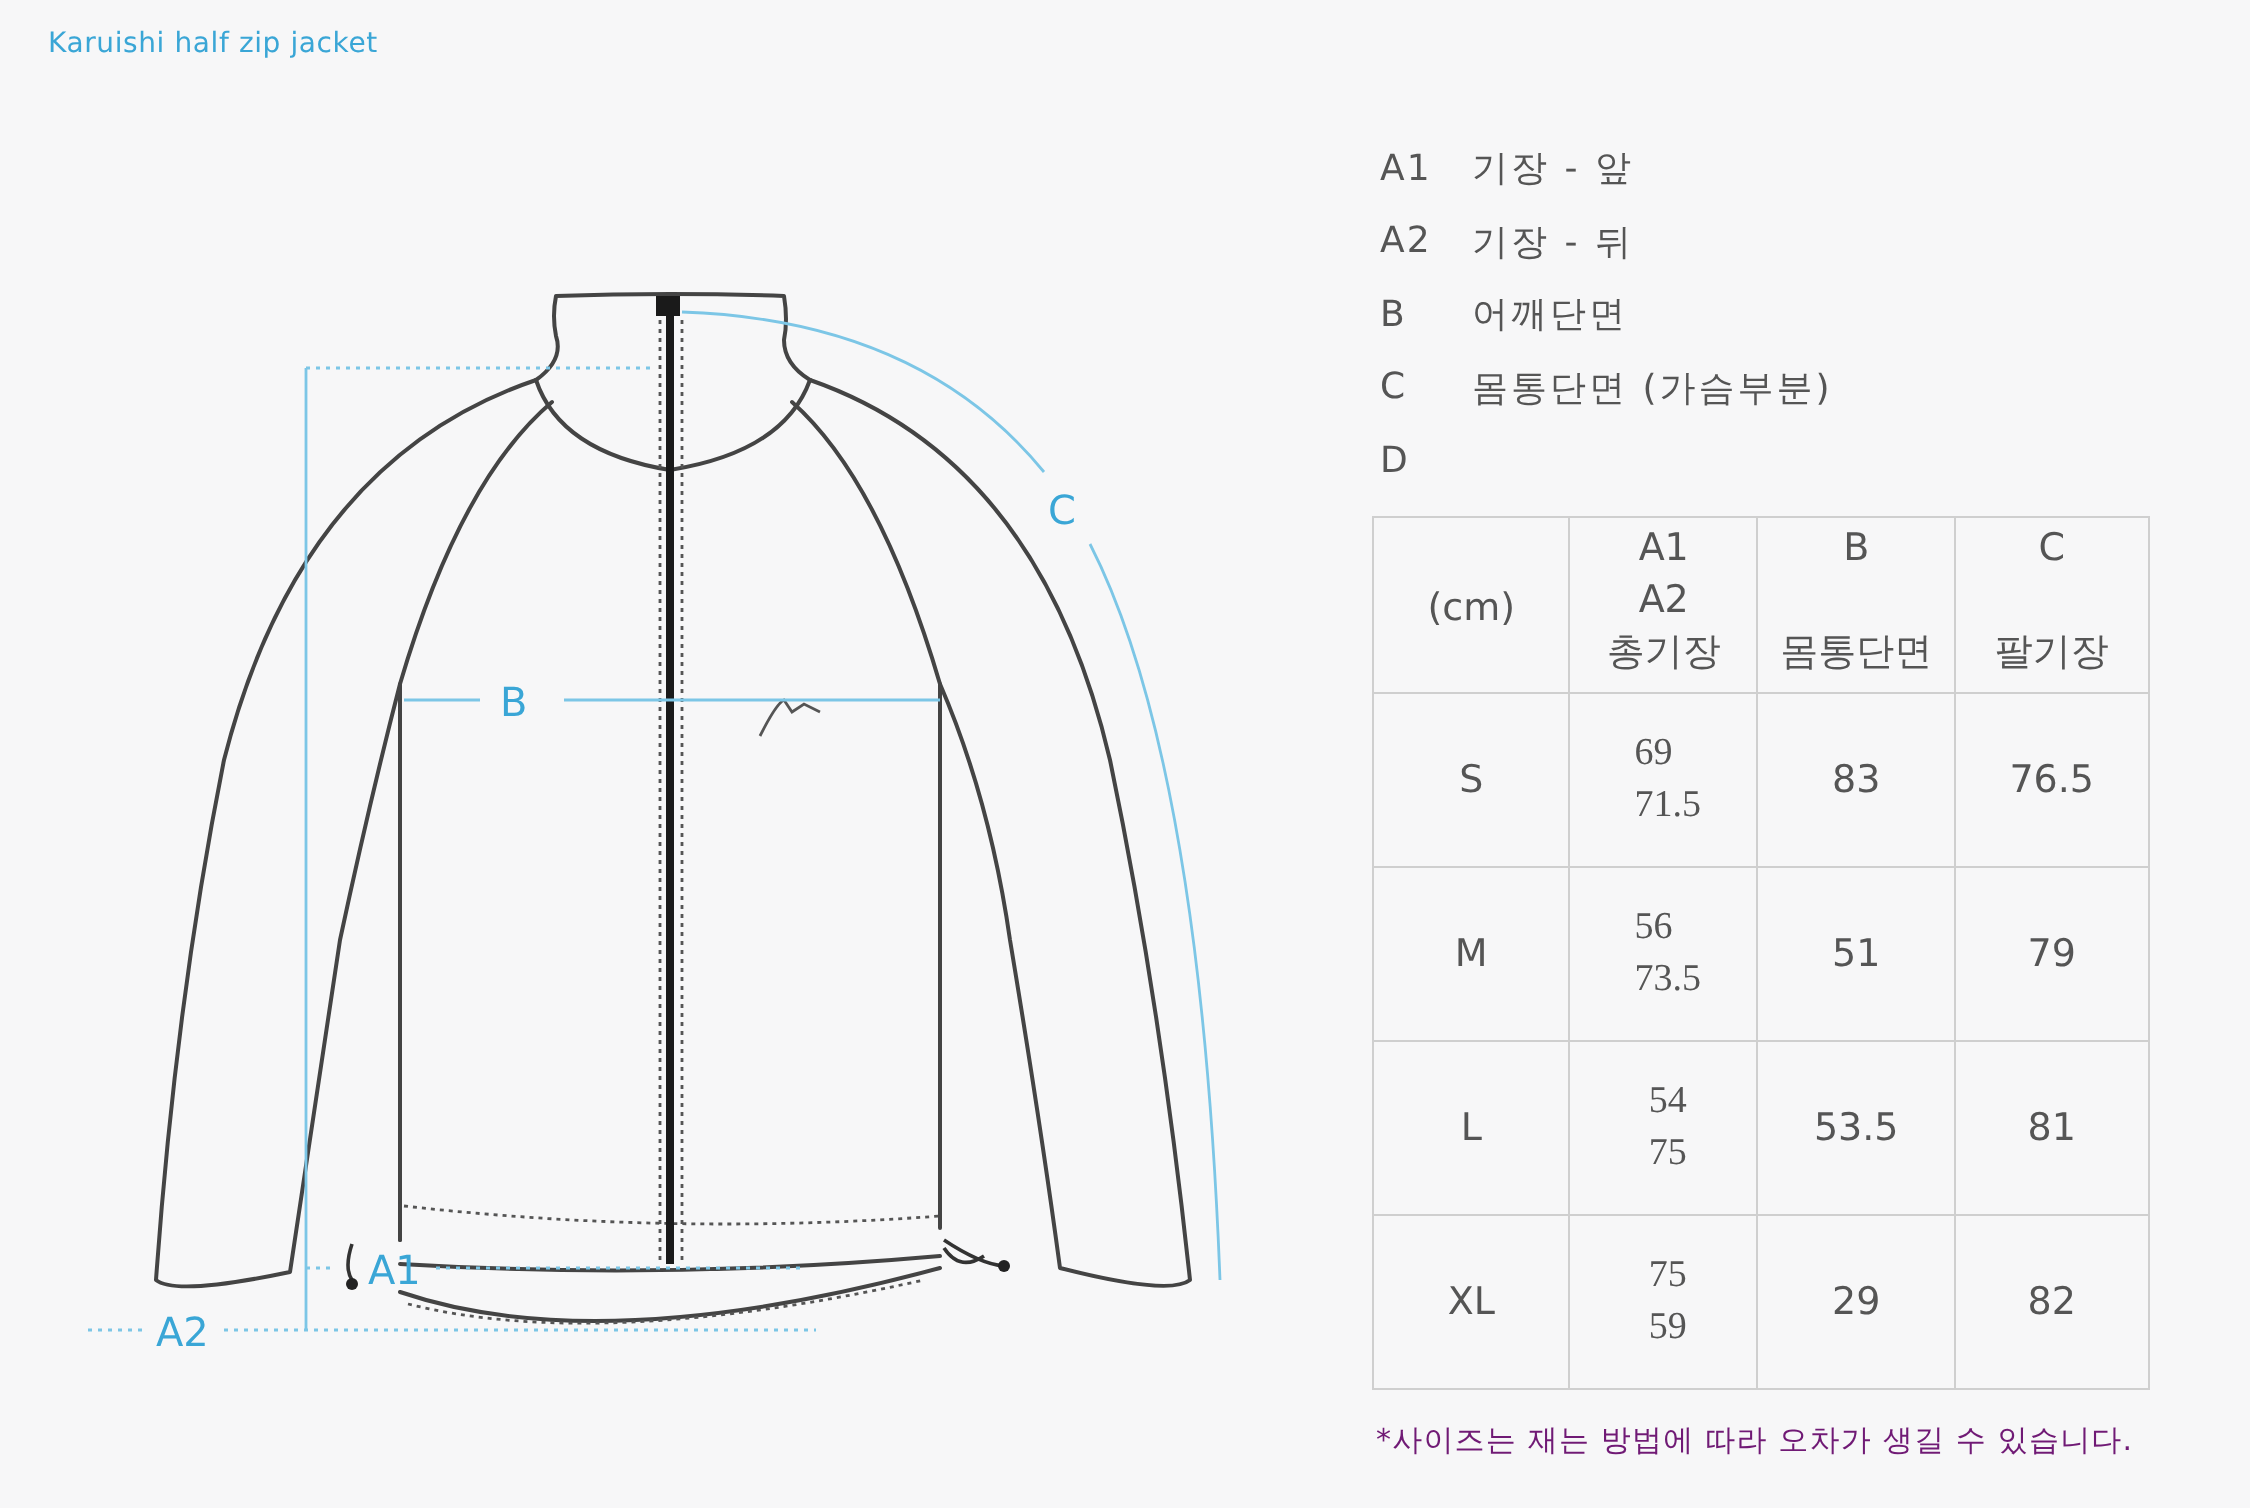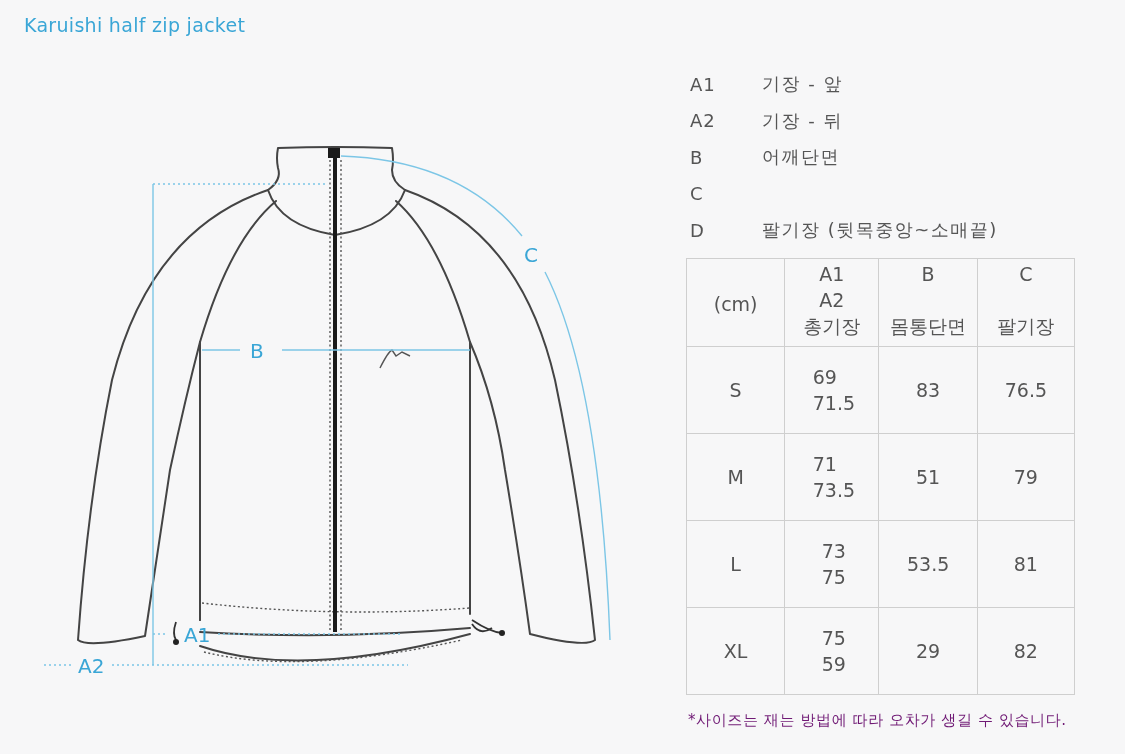--- a/index.html
+++ b/index.html
@@ -1,32 +1,32 @@
 <!DOCTYPE html>
 <html><head>
   <meta charset="utf-8">
   <style>
     * { margin: 0; padding: 0; box-sizing: border-box; }
     html, body { width: 1125px; height: 754px; overflow: hidden; background: #f7f7f8; }
     body { position: relative; font-family: "DejaVu Sans", "Liberation Sans", sans-serif; color: #444; }
-    .title { position: absolute; left: 24px; top: 14px; font-size: 19px; color: #3aa6d6; letter-spacing: 0.3px; }
+    .title { position: absolute; left: 24px; top: 14px; font-size: 14px; color: #3aa6d6; letter-spacing: 0.3px; }
     .diagram { position: absolute; left: 0; top: 0; width: 680px; height: 754px; }
     .diagram svg { width: 680px; height: 754px; display: block; }
     .lbl { font-family: "DejaVu Sans", "Liberation Sans", sans-serif; fill: #3aa6d6; font-size: 20px; }
     .legend { position: absolute; left: 690px; top: 66px; }
     .legend-row { display: flex; height: 36.5px; align-items: center; font-size: 18px; color: #555; }
     .legend-key { width: 46px; letter-spacing: 1px; }
-    .legend-text { letter-spacing: 1.5px; margin-left: 26px; }
+    .legend-text { letter-spacing: 1.5px; }
     table.size { position: absolute; left: 686px; top: 258px; border-collapse: collapse; width: 389px; }
     table.size td, table.size th { border: 1px solid #cfcfcf; text-align: center; font-weight: normal; font-size: 19px; color: #555; line-height: 26px; }
     table.size thead th { height: 88px; vertical-align: top; padding-top: 2px; }
     table.size thead th.cm { vertical-align: middle; }
     table.size tbody td { height: 87px; }
     .col0 { width: 98px; } .col1 { width: 94px; } .col2 { width: 98px; } .col3 { width: 97px; }
-    .a-pair { display: inline-block; text-align: left; padding-left: 4px; }
+    .a-pair { display: inline-block; text-align: left; padding-left: 4px; font-family: Liberation Serif, serif; }
     .note { position: absolute; left: 688px; top: 711px; font-size: 15px; color: #701a75; letter-spacing: 0.6px; }
   </style>
 </head>
 <body>
 
 <div class="title">Karuishi half zip jacket</div>
 
 <div class="diagram">
   <svg viewBox="0 0 680 754" xmlns="http://www.w3.org/2000/svg">
     <g fill="none" stroke="#444" stroke-width="2" stroke-linejoin="round" stroke-linecap="round">
@@ -92,24 +92,24 @@
   <div class="legend-row">
     <span class="legend-key">A2</span>
     <span class="legend-text">기장 - 뒤</span>
   </div>
   <div class="legend-row">
     <span class="legend-key">B</span>
     <span class="legend-text">어깨단면</span>
   </div>
   <div class="legend-row">
     <span class="legend-key">C</span>
+    <span class="legend-text">몸통단면 (가슴부분)</span>
   </div>
   <div class="legend-row">
     <span class="legend-key">D</span>
-    <span class="legend-text">팔기장 (뒷목중앙~소매끝)</span>
   </div>
 </div>
 
 <table class="size">
   <thead>
     <tr>
       <th class="col0 cm">(cm)</th>
       <th class="col1">
         <div>A1</div>
         <div>A2</div>
@@ -129,27 +129,27 @@
   </thead>
   <tbody>
     <tr>
       <td>S</td>
       <td><span class="a-pair"><div>69</div><div>71.5</div></span></td>
       <td>83</td>
       <td>76.5</td>
     </tr>
     <tr>
       <td>M</td>
-      <td><span class="a-pair"><div>71</div><div>73.5</div></span></td>
+      <td><span class="a-pair"><div>56</div><div>73.5</div></span></td>
       <td>51</td>
       <td>79</td>
     </tr>
     <tr>
       <td>L</td>
-      <td><span class="a-pair"><div>73</div><div>75</div></span></td>
+      <td><span class="a-pair"><div>54</div><div>75</div></span></td>
       <td>53.5</td>
       <td>81</td>
     </tr>
     <tr>
       <td>XL</td>
       <td><span class="a-pair"><div>75</div><div>59</div></span></td>
       <td>29</td>
       <td>82</td>
     </tr>
   </tbody>

